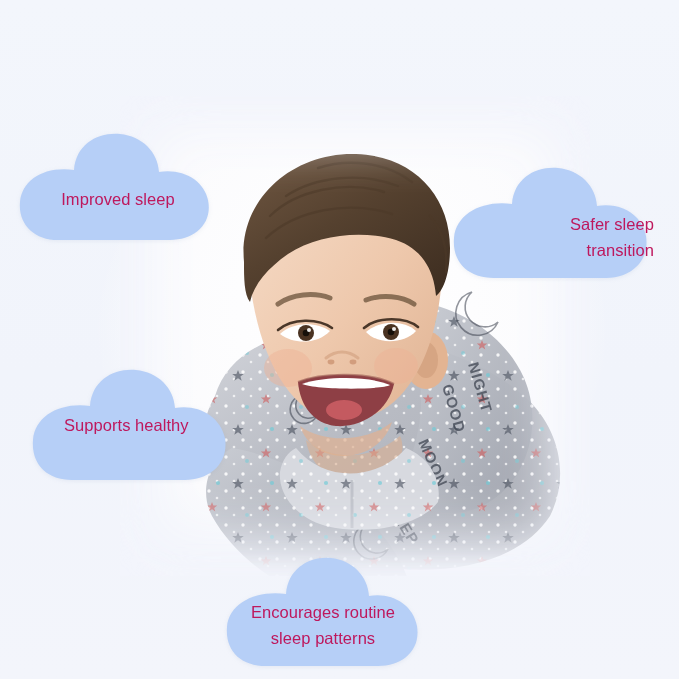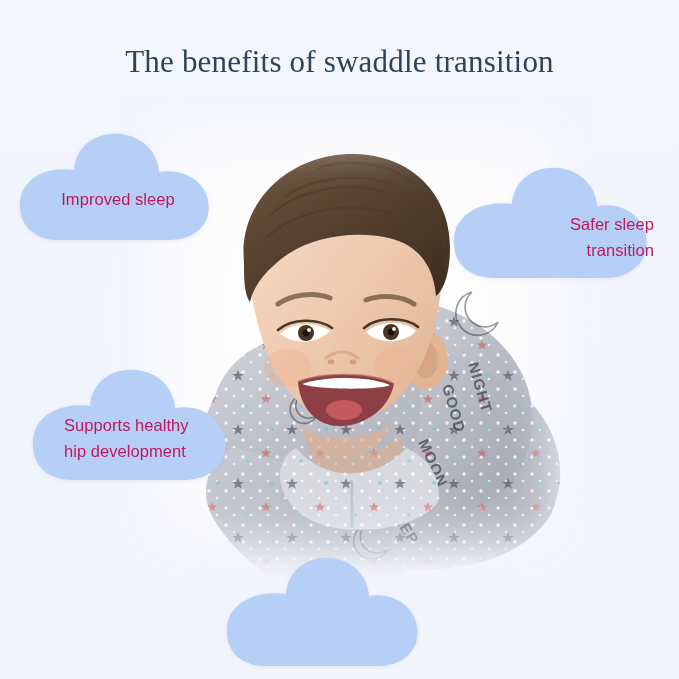--- a/index.html
+++ b/index.html
@@ -252,21 +252,20 @@
         <rect x="0" y="0" width="470" height="480" fill="none"></rect>
         <path d="M0 0 H470 V480 H0 Z" fill="url(#photoBg)" opacity="0"></path>
       </g>
 
       <rect x="-4" y="-4" width="478" height="488" fill="none" stroke="#f2f5fc" stroke-width="0"></rect>
     </svg>
     <div style="position:absolute;inset:0;pointer-events:none;
                 box-shadow: inset 0 0 56px 34px #f3f5fc, inset 0 0 22px 10px rgba(243,245,252,.85);"></div>
   </div>
 
-  <div class="title">The benefits of swaddle transition</div>
 
   <div class="cloud" id="cloud-1">
     <svg viewBox="0 0 208 120" xmlns="http://www.w3.org/2000/svg">
       <path d="M60 40 C62 14 84 2 106 4 C128 6 144 22 145 42
                C168 38 190 50 194 70 C199 94 180 110 156 110
                L44 110 C20 110 4 94 6 72 C8 50 30 36 60 40 Z" fill="#b6cff7"></path>
     </svg>
     <div class="cloud-text">
       <div>Improved sleep</div>
     </div>
@@ -285,26 +284,29 @@
   </div>
 
   <div class="cloud" id="cloud-3">
     <svg viewBox="0 0 206 122" xmlns="http://www.w3.org/2000/svg">
       <path d="M62 38 C64 12 86 0 108 2 C130 4 146 20 147 40
                C170 36 192 48 197 70 C201 96 181 112 157 112
                L44 112 C19 112 3 96 5 72 C7 48 32 34 62 38 Z" fill="#b6cff7"></path>
     </svg>
     <div class="cloud-text">
       <div>Supports healthy</div>
-      <div>hip development</div>
     </div>
   </div>
 
 
   <div class="cloud" id="cloud-5">
     <svg viewBox="0 0 206 120" xmlns="http://www.w3.org/2000/svg">
       <path d="M66 38 C68 12 90 0 111 2 C132 4 148 20 149 40
                C171 36 193 48 197 70 C201 95 182 110 158 110
                L46 110 C21 110 5 95 7 71 C9 47 36 34 66 38 Z" fill="#b6cff7"></path>
     </svg>
+    <div class="cloud-text">
+      <div>Encourages routine</div>
+      <div>sleep patterns</div>
+    </div>
   </div>
 
 </div>
 
 </body></html>

